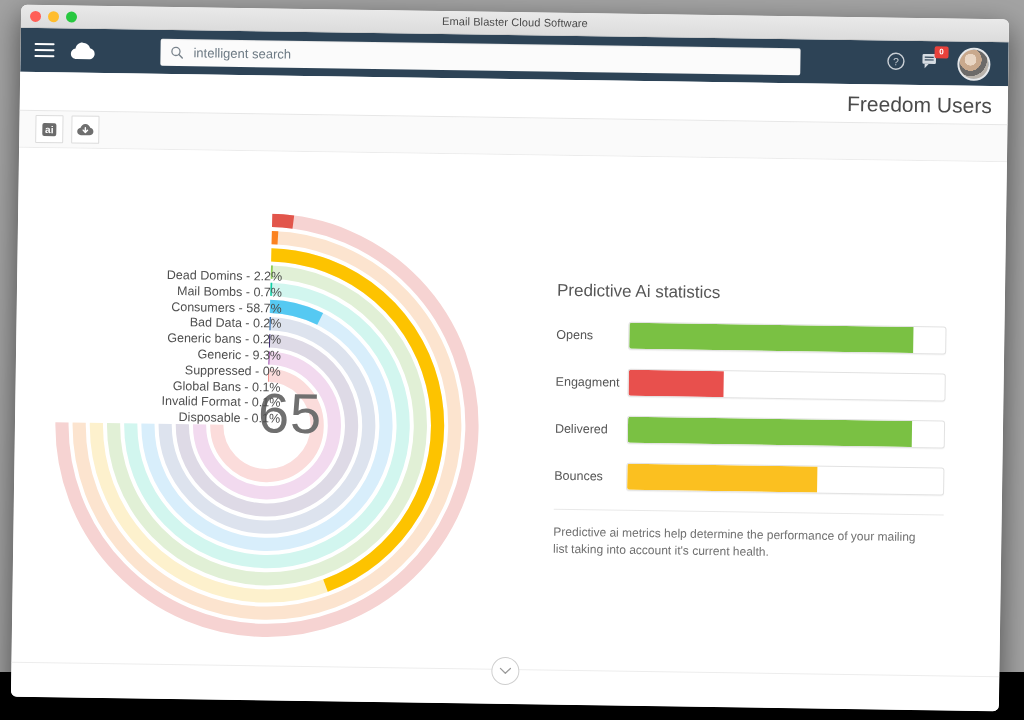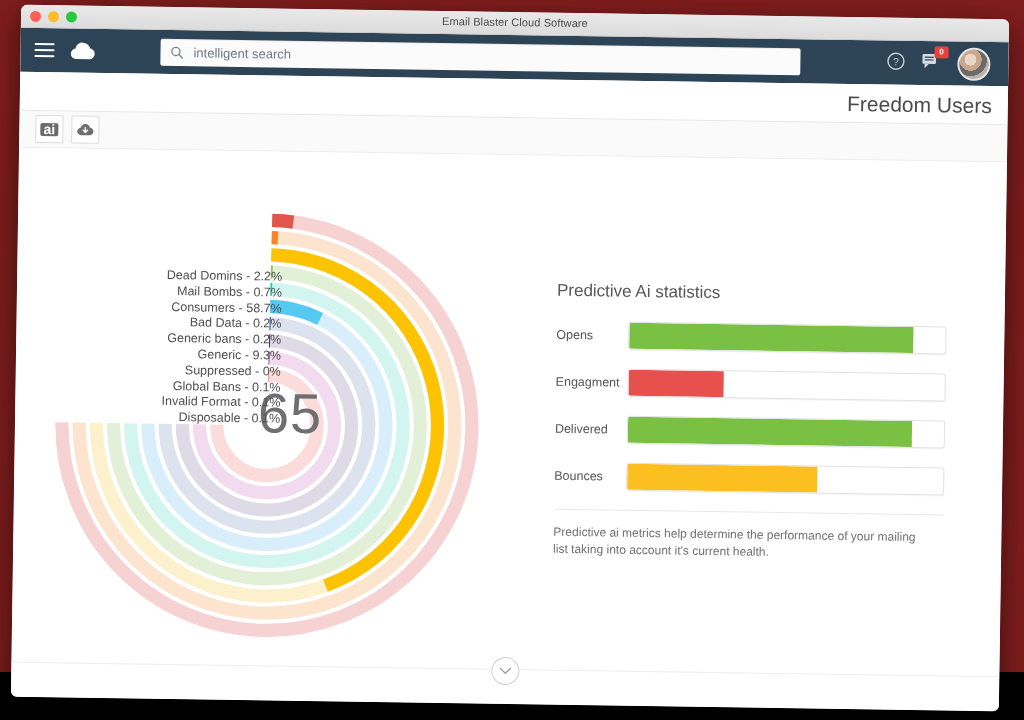--- a/index.html
+++ b/index.html
@@ -9,21 +9,21 @@
     width: 1024px;
     height: 720px;
     overflow: hidden;
     font-family: "Liberation Sans", sans-serif;
   }
 
   #stage {
     position: relative;
     width: 1024px;
     height: 672px;
-    background: #7f1d1d;
+    background: #a3a3a3;
   }
 
   
   #window-tilt {
     position: absolute;
     left: 16px;
     top: 12px;
     width: 988px;
     height: 692px;
     transform: rotate(0.85deg);
@@ -176,21 +176,21 @@
     width: 26px; height: 26px;
     background: #ffffff;
     border: 1px solid #dcdcdc;
     display: flex; align-items: center; justify-content: center;
     cursor: pointer;
     border-radius: 1px;
   }
   .ai-chip {
     background: #6b6b6b;
     color: #fff;
-    font-size: 14px;
+    font-size: 10px;
     padding: 1px 3px;
     border-radius: 2px;
     line-height: 11px;
     font-weight: bold;
   }
 
   
   .content {
     flex: 1 1 auto;
     position: relative;

